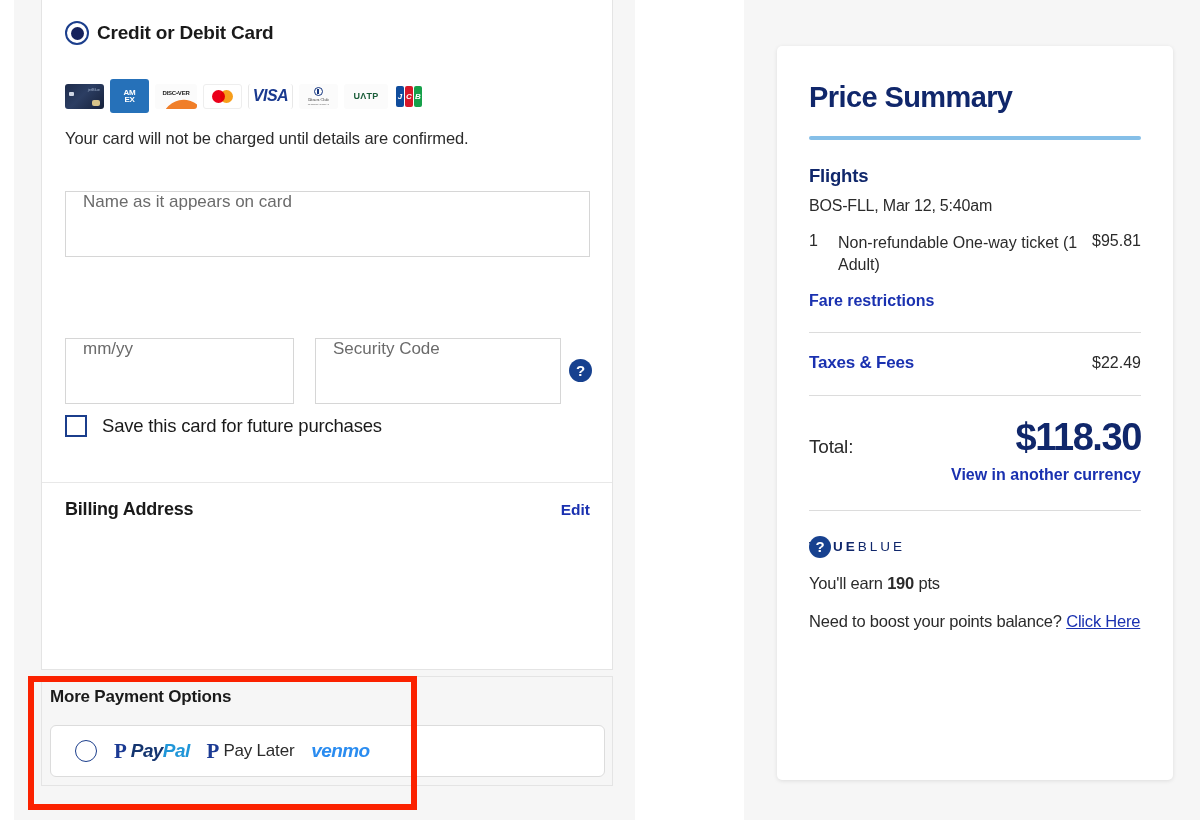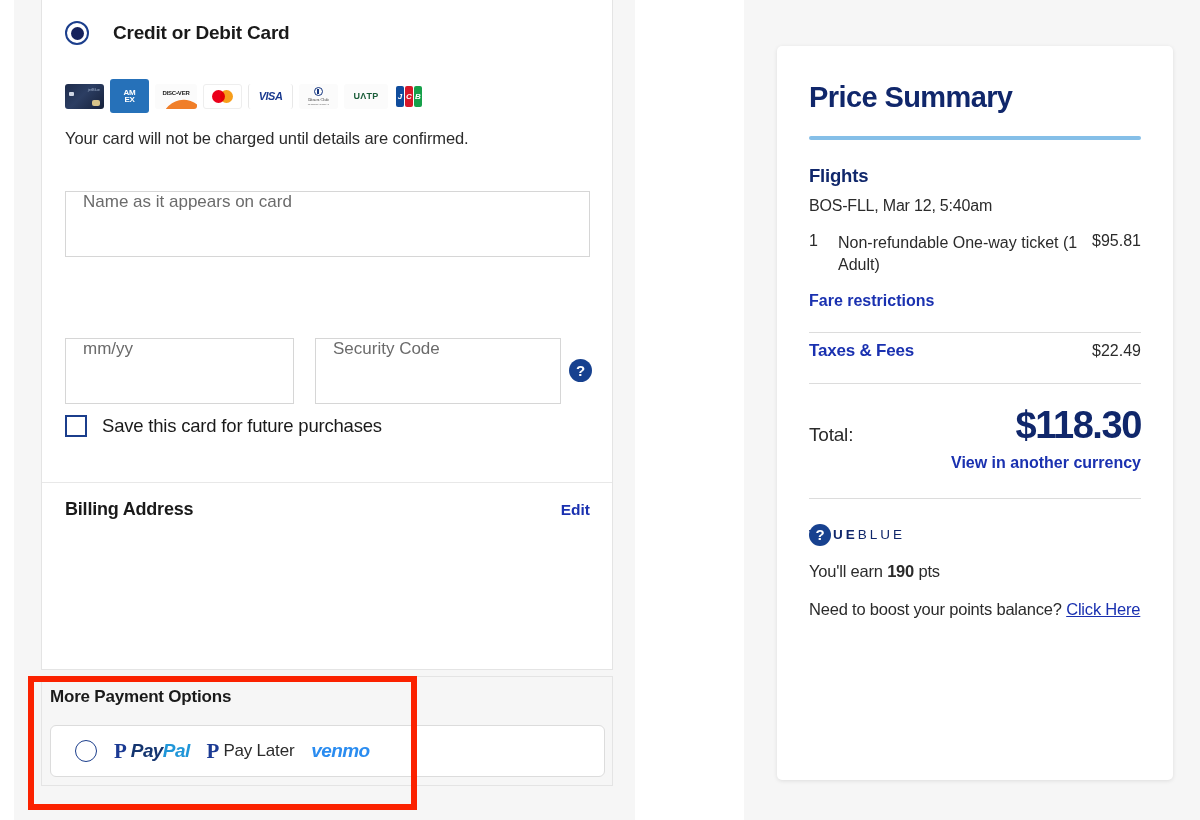--- a/index.html
+++ b/index.html
@@ -17,21 +17,21 @@
     background: #f6f6f6;
   }
   .pay-card {
     position: absolute; left: 41px; top: -30px; width: 572px; height: 700px;
     background: #ffffff; border: 1px solid #e4e4e4;
   }
   .pay-card-inner { position: absolute; left: 0; top: 0; right: 0; bottom: 0; }
 
   .radio-row {
     position: absolute; left: 23px; top: 50px;
-    display: flex; align-items: center; gap: 24px;
+    display: flex; align-items: center; gap: 8px;
   }
   .radio-outer {
     width: 24px; height: 24px; border-radius: 50%;
     border: 2px solid #1b3e8c; background: #fff;
     display: flex; align-items: center; justify-content: center;
     flex: none;
   }
   .radio-dot { width: 13px; height: 13px; border-radius: 50%; background: #16225c; }
   .radio-label { font-size: 19px; font-weight: bold; color: #1a1a1a; letter-spacing: -0.2px; }
 
@@ -79,21 +79,21 @@
     width: 39px; height: 25px; background:#fff; border:1px solid #eee; border-radius:3px;
     display:flex; align-items:center; justify-content:center; position:relative;
   }
   .lg-mc i { display:block; width:13px; height:13px; border-radius:50%; position:absolute;}
   .lg-mc .r { background:#eb001b; left:8px; }
   .lg-mc .y { background:#f79e1b; right:8px; mix-blend-mode:multiply; }
   .lg-visa {
     width: 45px; height:25px; background:#fff; display:flex; align-items:center; justify-content:center;
     border-left:1px solid #e8e8e8; border-right:1px solid #e8e8e8;
   }
-  .lg-visa span { font-size:11px; font-weight:bold; font-style:italic; color:#1a3a8f; letter-spacing:-0.5px;}
+  .lg-visa span { font-size:16px; font-weight:bold; font-style:italic; color:#1a3a8f; letter-spacing:-0.5px;}
   .lg-diners {
     width: 39px; height:25px; background:#fbfbfb; border-radius:3px;
     display:flex; flex-direction:column; align-items:center; justify-content:center; gap:1px;
   }
   .lg-diners .circ { width:9px; height:9px; border-radius:50%; border:1.6px solid #14357f; position:relative;}
   .lg-diners .circ::after{content:"";position:absolute;left:2.4px;top:1px;width:2px;height:5px;background:#14357f;}
   .lg-diners .d1 { font-size:4.2px; color:#333; font-family:"Liberation Serif", serif; }
   .lg-diners .d2 { font-size:2.4px; color:#555; letter-spacing:0.2px;}
   .lg-uatp {
     width: 44px; height:25px; background:#fbfbfb; border-radius:3px;
@@ -180,21 +180,21 @@
   .sc-title { font-size:29px; font-weight:bold; color:#10276b; letter-spacing:-0.6px; }
   .sc-rule { margin-top:22px; height:4px; background:#85bfe8; border-radius:2px; }
   .sc-flights { margin-top:25px; font-size:18.5px; font-weight:bold; color:#10276b; letter-spacing:-0.2px;}
   .sc-route { margin-top:10px; font-size:16px; color:#2b2b2b; letter-spacing:-0.2px;}
   .sc-item { margin-top:17px; display:flex; font-size:16px; color:#2b2b2b; }
   .sc-qty { width:29px; flex:none; }
   .sc-desc { flex:1; line-height:1.35; padding-right:6px; }
   .sc-price { white-space:nowrap; }
   .sc-link { margin-top:17px; font-size:16px; font-weight:bold; color:#1a31b0; cursor:pointer;}
   .sc-div { margin-top:22px; height:1px; background:#dcdcdc; }
-  .sc-taxrow { margin-top:8px; display:flex; justify-content:space-between; align-items:baseline; }
+  .sc-taxrow { margin-top:20px; display:flex; justify-content:space-between; align-items:baseline; }
   .sc-taxlabel { font-size:17px; font-weight:bold; color:#1a31b0; letter-spacing:-0.2px;}
   .sc-taxval { font-size:16px; color:#2b2b2b; }
   .sc-totalrow { margin-top:22px; display:flex; justify-content:space-between; align-items:flex-start;}
   .sc-totallabel { font-size:19px; color:#2b2b2b; padding-top:18px; letter-spacing:-0.2px;}
   .sc-totalright { text-align:right; }
   .sc-totalval { font-size:38px; font-weight:bold; color:#10276b; letter-spacing:-1.4px; line-height:1;}
   .sc-currency { margin-top:10px; font-size:16px; font-weight:bold; color:#1a31b0; cursor:pointer;}
   .sc-div2 { margin-top:26px; height:1px; background:#dcdcdc; }
 
   .tb-row { margin-top:28px; display:flex; align-items:center; gap:10px; }

